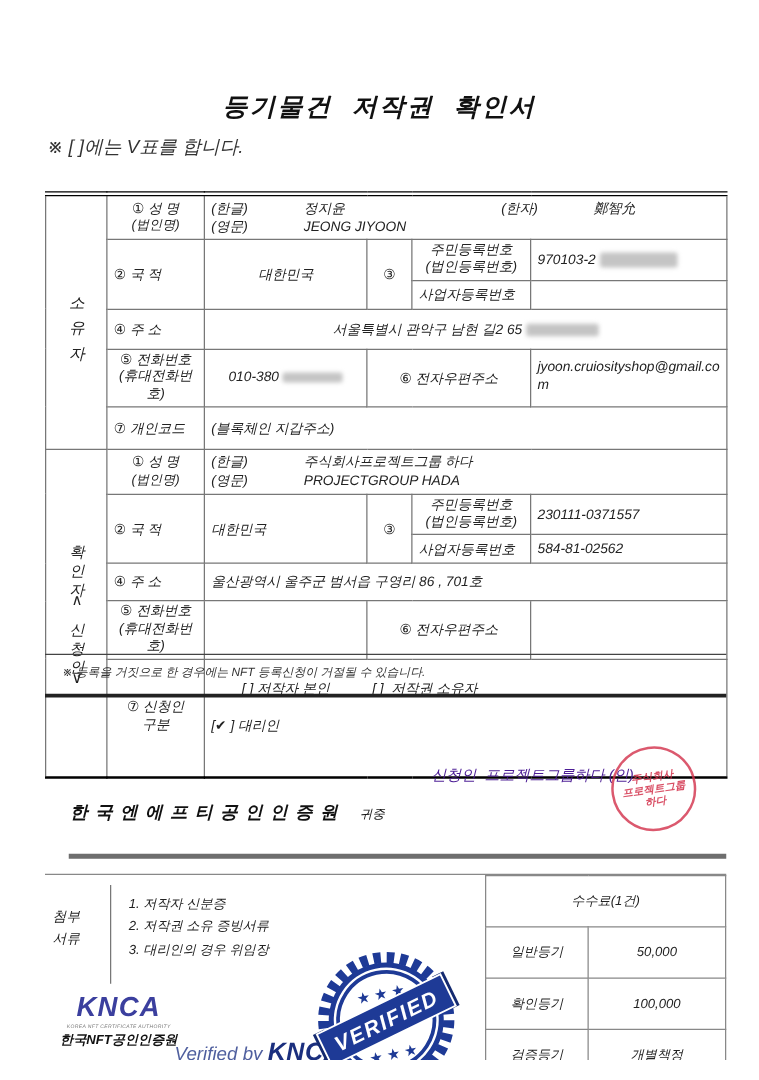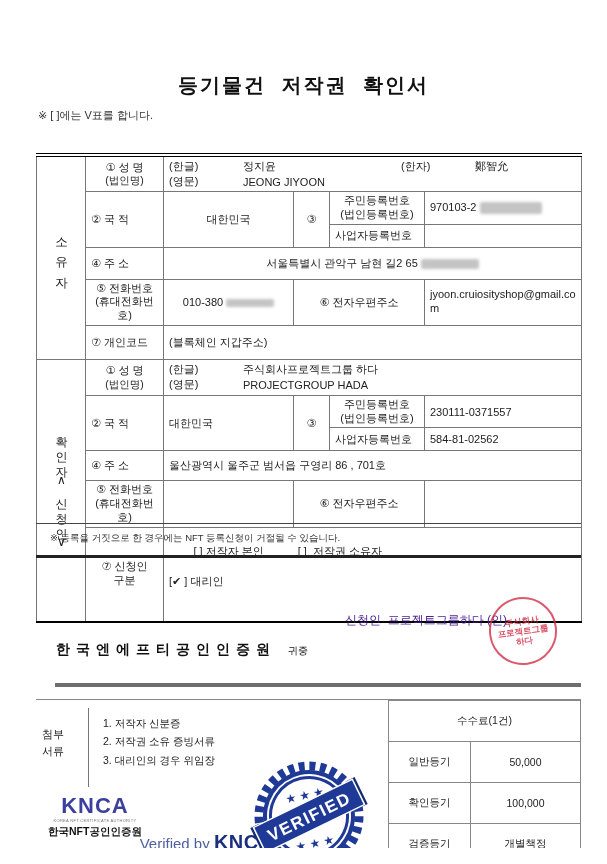--- a/index.html
+++ b/index.html
@@ -1,23 +1,23 @@
 <!DOCTYPE html>
 <html><head>
 <meta charset="utf-8">
 <style>
   * { margin:0; padding:0; box-sizing:border-box; }
   html,body { background:#fff; }
   body { font-family:"Liberation Sans","DejaVu Sans",sans-serif; color:#222; }
-  .page { position:relative; width:607px; height:848px; background:#fff; overflow:hidden; }
+  .page { position:relative; width:607px; height:848px; background:#fff; overflow:hidden;font-style:italic; }
 
   .doc-title { position:absolute; top:72px; left:0; width:100%; text-align:center;
     font-size:20px; font-weight:bold; letter-spacing:2px; word-spacing:8px; color:#111; }
 
-  .check-note { position:absolute; top:108px; left:38px; font-size:11px; color:#333; white-space:pre; }
+  .check-note { position:absolute; top:108px; left:38px; font-size:15px; color:#333; white-space:pre; }
 
   
   .hdr-table { position:absolute; top:121px; left:36px; width:545px; border-collapse:collapse; table-layout:fixed; }
   .hdr-table td { background:#c9c9c9; border:1px solid #555; font-size:11px; color:#222;
     height:30px; padding:2px 6px; vertical-align:middle; }
   .hdr-obj-val { margin-left:10px; }
 
   
   .main-table { position:absolute; top:153px; left:36px; width:545px; border-collapse:collapse;
     table-layout:fixed; border-top:4px double #000; border-bottom:2.5px solid #000; }

